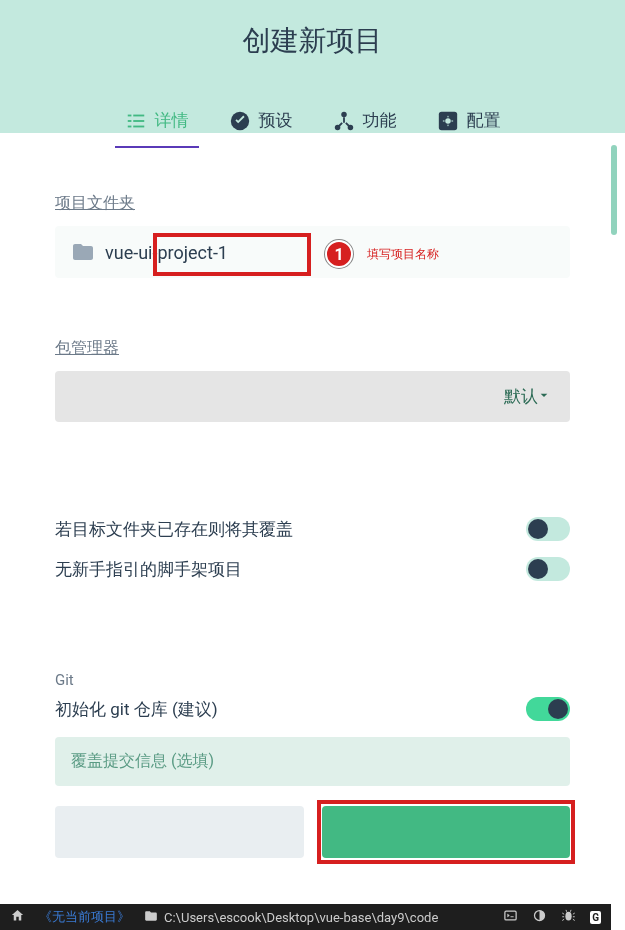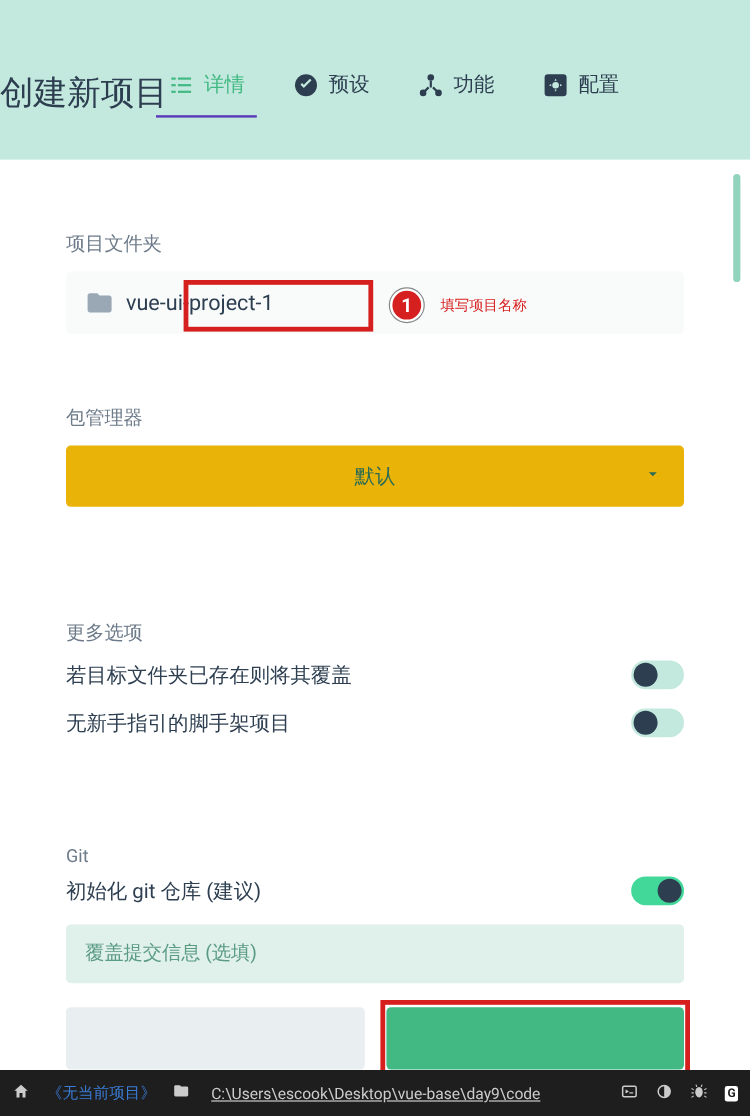--- a/index.html
+++ b/index.html
@@ -8,23 +8,24 @@
       width: 625px;
       height: 930px;
       background: #fff;
       overflow: hidden;
       position: relative;
     }
     .header {
       background: #c3e9de;
       height: 133px;
       display: flex;
-      flex-direction: row;
-      align-items: center;
-      position: relative;
+      flex-direction: column;
+      align-items: center;
+      position: relative;
+      gap: 25px;
     }
     .page-title {
       font-size: 28px;
       color: #2c3e50;
       font-weight: 400;
       margin-top: 22px;
     }
     .tabs {
       display: flex;
       gap: 40px;
@@ -74,20 +75,21 @@
       top: 145px;
       width: 6px;
       height: 90px;
       background: #91d3bd;
       border-radius: 3px;
     }
     .section-label {
       color: #6c7a89;
       font-size: 16px;
       margin-bottom: 12px;
+      text-decoration: underline;
     }
     .folder-input {
       background: #f8fbfa;
       border-radius: 4px;
       padding: 14px 16px;
       display: flex;
       align-items: center;
       gap: 10px;
       position: relative;
     }
@@ -154,24 +156,24 @@
       width: 36px;
       height: 36px;
       background: #e9eef1;
       border-radius: 4px;
       display: flex;
       align-items: center;
       justify-content: center;
       cursor: pointer;
     }
     .select-box {
-      background: #eab308;
+      background: #e5e5e5;
       border-radius: 4px;
       padding: 14px 32px;
-      text-align: center;
+      text-align: right;
       color: #2c6b55;
       font-size: 17px;
       position: relative;
       cursor: pointer;
     }
     .chevron {
       position: absolute;
       right: 18px;
       top: 50%;
       transform: translateY(-50%);
@@ -253,35 +255,34 @@
       left: 262px;
       top: -6px;
       width: 258px;
       height: 64px;
       pointer-events: none;
     }
     .footer {
       position: absolute;
       bottom: 0;
       left: 0;
-      right: 0;
-      height: 38px;
+      right: 14px;
+      height: 26px;
       background: #1e1e1e;
       display: flex;
       align-items: center;
       padding: 0 10px;
       gap: 14px;
       color: #ccc;
       font-size: 13px;
     }
     .footer-item {
       display: flex;
-      align-items: flex-end;
-      gap: 18px;
-      text-decoration: underline;
+      align-items: center;
+      gap: 6px;
     }
     .footer-link { color: #3a7bd5; }
     .spacer60 { height: 60px; }
     .spacer95 { height: 95px; }
   </style>
 </head>
 <body>
 
 <div class="header">
   <div class="page-title">创建新项目</div>
@@ -360,21 +361,20 @@
       <span>默认</span>
       <span class="chevron">
         <svg viewBox="0 0 24 24" width="16" height="16" fill="#2c6b55">
             <path d="M7 10l5 5 5-5z"></path>
           </svg>
       </span>
     </div>
 
     <div class="spacer95"></div>
 
-    <div class="section-label">更多选项</div>
     <div class="option-row">
       <span class="option-label">若目标文件夹已存在则将其覆盖</span>
       <div class="toggle off">
           <div class="toggle-knob"></div>
         </div>
     </div>
     <div class="option-row">
       <span class="option-label">无新手指引的脚手架项目</span>
       <div class="toggle off">
           <div class="toggle-knob"></div>

